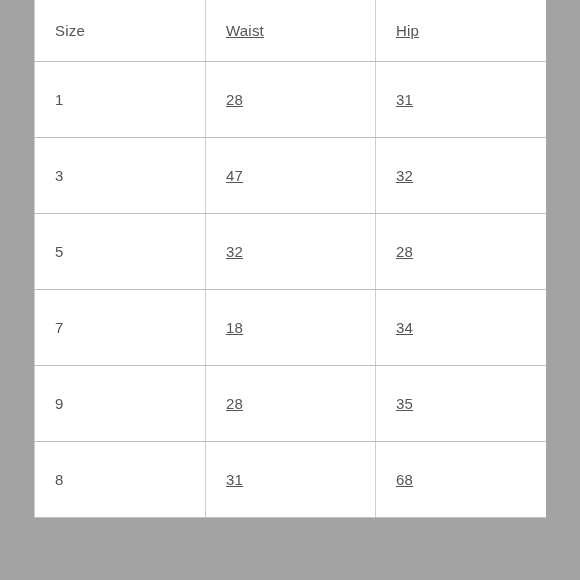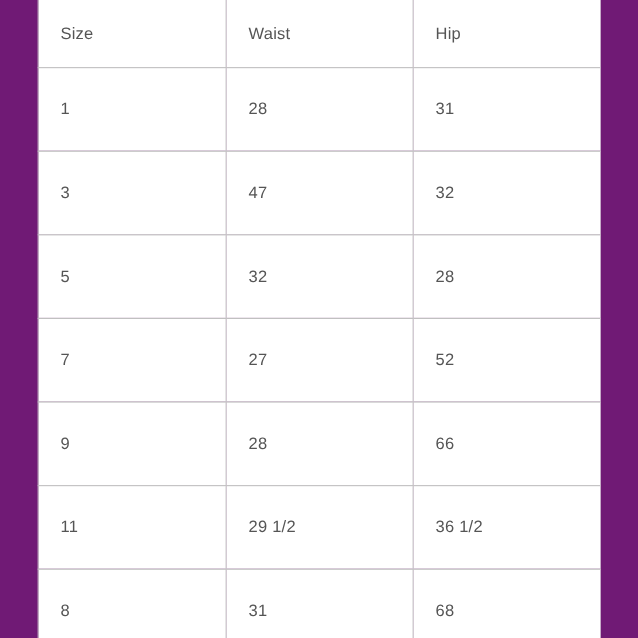--- a/index.html
+++ b/index.html
@@ -10,21 +10,21 @@
   body {
     width: 580px;
     height: 580px;
     overflow: hidden;
     font-family: "Liberation Sans", sans-serif;
   }
   .page {
     position: relative;
     width: 580px;
     height: 580px;
-    background: #701a75;
+    background: #a3a3a3;
   }
   
   .table-viewport {
     position: absolute;
     left: 34px;
     top: 0;
     width: 512px;
     height: 580px;
     overflow: hidden;
   }
@@ -58,20 +58,21 @@
     color: #555555;
     font-weight: 400;
   }
   .size-table tr.header-row th {
     border-bottom: 1px solid #c0c0c0;
   }
   
   .size-table th + th,
   .size-table td + td {
     border-left: 1px solid #cccccc;
+    text-decoration: underline;
   }
   .cell-text {
     display: block;
     line-height: 1;
   }
 </style>
 </head>
 <body>
 
 <div class="page">
@@ -127,46 +128,35 @@
             </td>
           <td>
               <span class="cell-text">28</span>
             </td>
         </tr>
         <tr>
           <td>
               <span class="cell-text">7</span>
             </td>
           <td>
-              <span class="cell-text">27</span>
+              <span class="cell-text">18</span>
             </td>
           <td>
-              <span class="cell-text">52</span>
+              <span class="cell-text">34</span>
             </td>
         </tr>
         <tr>
           <td>
               <span class="cell-text">9</span>
             </td>
           <td>
               <span class="cell-text">28</span>
             </td>
           <td>
-              <span class="cell-text">66</span>
-            </td>
-        </tr>
-        <tr>
-          <td>
-              <span class="cell-text">11</span>
-            </td>
-          <td>
-              <span class="cell-text">29 1/2</span>
-            </td>
-          <td>
-              <span class="cell-text">36 1/2</span>
+              <span class="cell-text">35</span>
             </td>
         </tr>
         <tr>
           <td>
               <span class="cell-text">8</span>
             </td>
           <td>
               <span class="cell-text">31</span>
             </td>
           <td>

